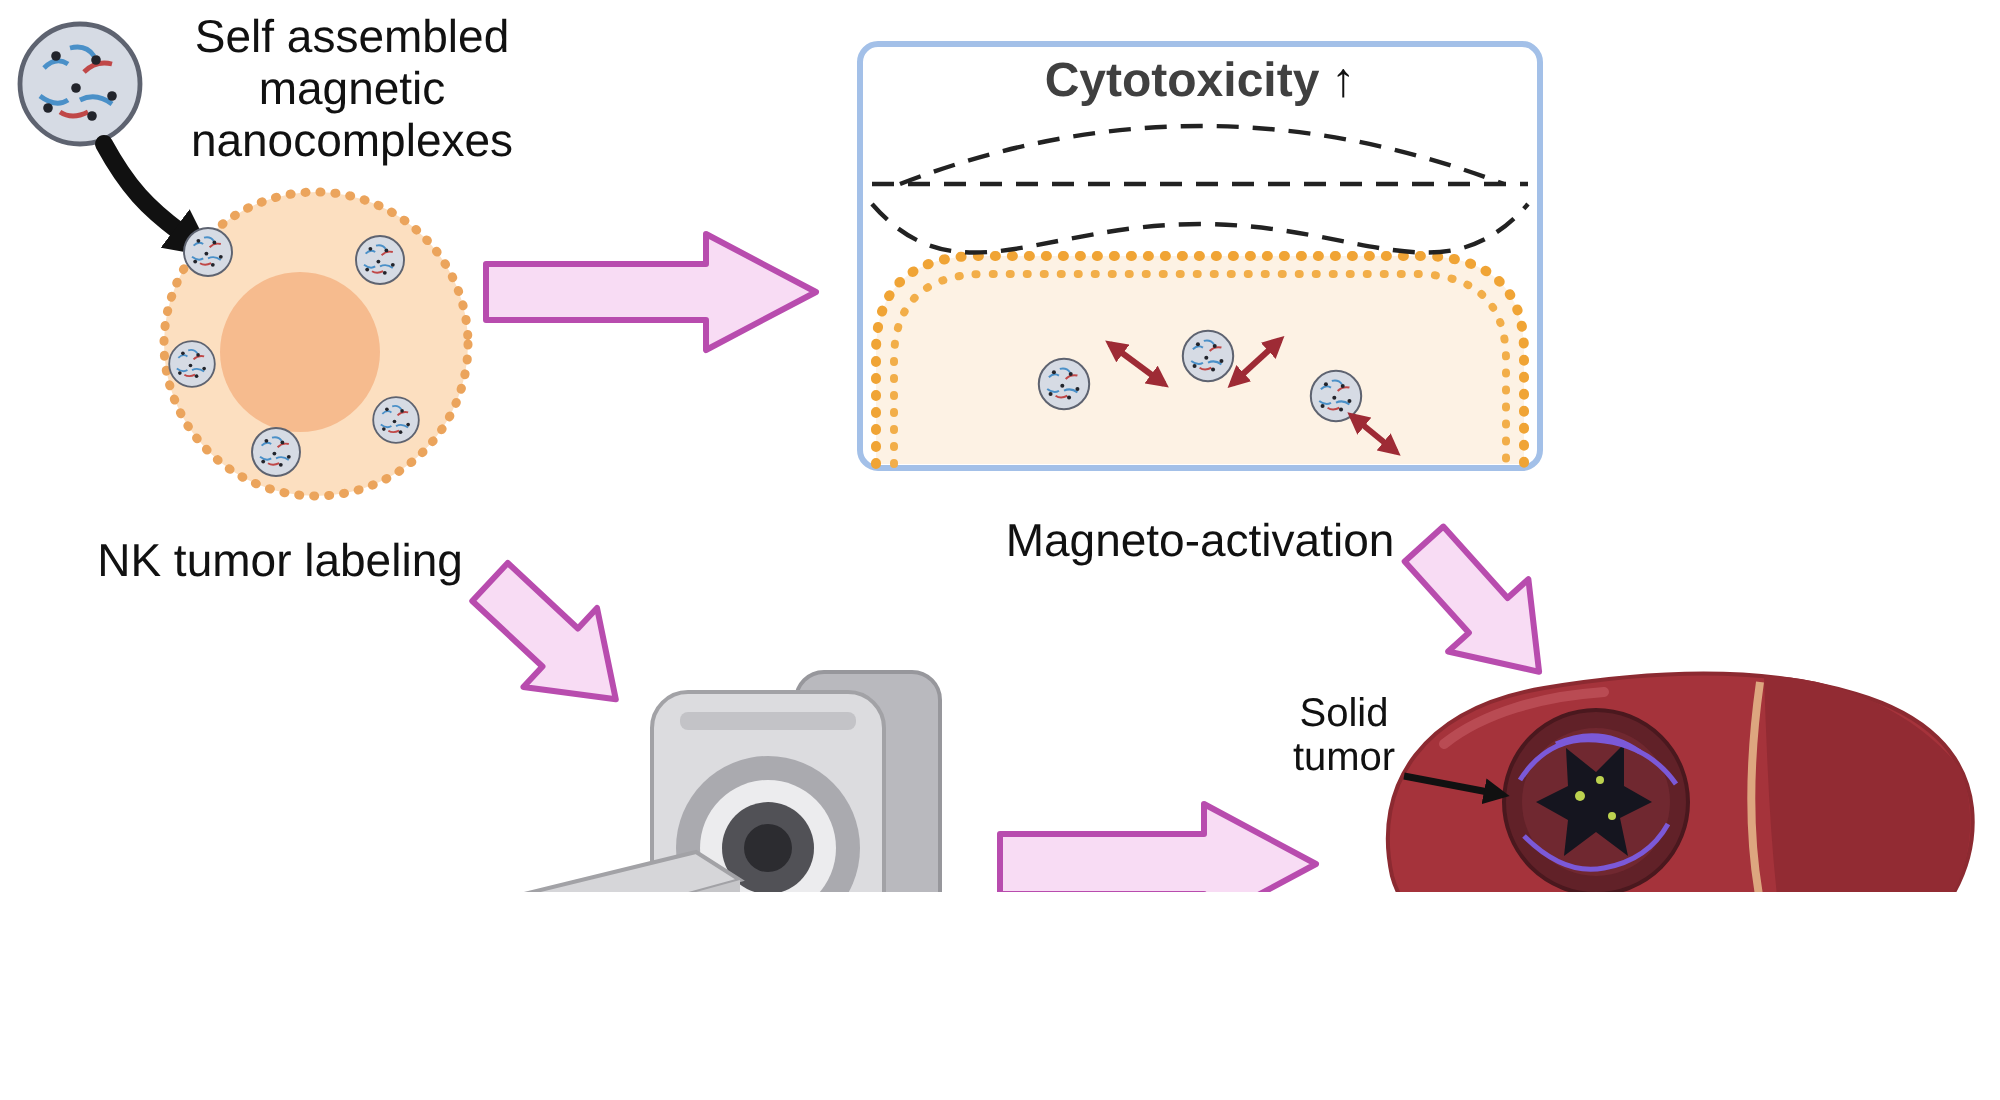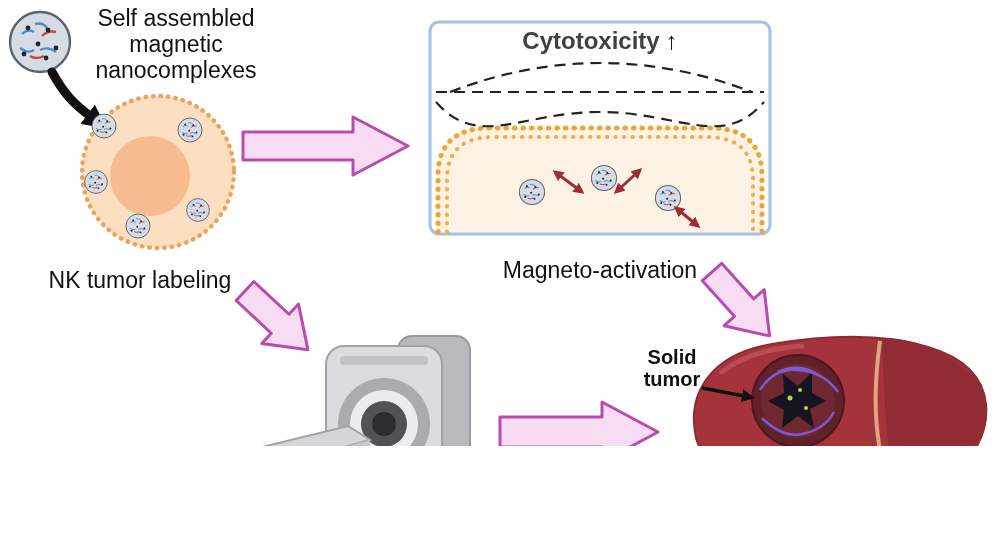--- a/index.html
+++ b/index.html
@@ -8,21 +8,21 @@
   #artwork{position:absolute;left:0;top:0;}
   .label{position:absolute;color:#111;font-family:"Liberation Sans",sans-serif;line-height:1.12;}
   .lbl-center{text-align:center;}
   #lbl-nanocomplexes{left:78px;top:6px;width:196px;font-size:23px;}
   #lbl-nkcell{left:38px;top:268px;width:204px;font-size:23px;}
   #lbl-cyto{left:430px;top:28px;width:340px;font-size:24px;font-weight:bold;}
   #lbl-cyto .cyto-word{color:#404040;}
   #lbl-cyto .cyto-arrow{color:#111;margin-left:6px;}
   #lbl-magneto{left:450px;top:242px;width:300px;font-size:23px;margin-top:16px;}
   #lbl-mri{left:288px;top:512px;width:165px;font-size:23px;}
-  #lbl-solidtumor{left:630px;top:346px;width:84px;font-size:20px;font-weight:bold;}
+  #lbl-solidtumor{left:630px;top:346px;width:84px;font-size:20px;font-weight:normal;}
   #lbl-imageguided{left:632px;top:511px;width:364px;font-size:23px;font-weight:bold;color:#1789a0;}
 </style>
 </head>
 <body>
 
 <div id="stage">
 
   <svg id="artwork" width="1000" height="550" viewBox="0 0 1000 550">
     <defs>
       <g id="nanocomplex">

